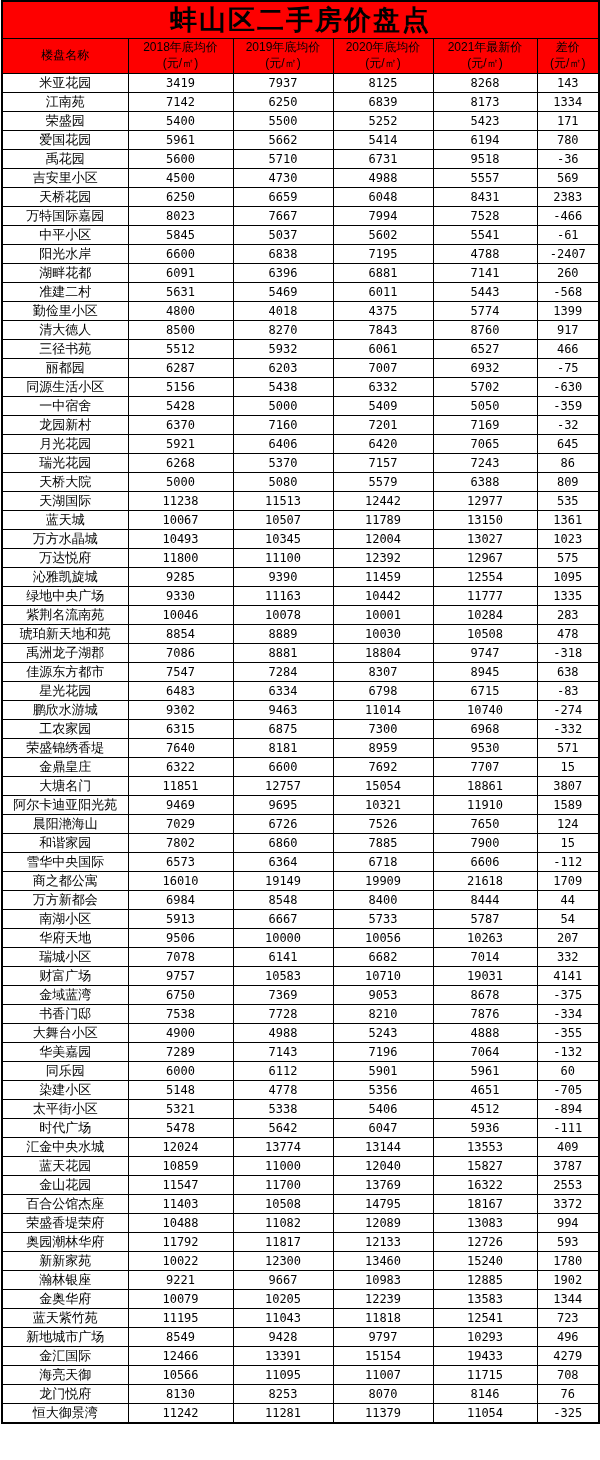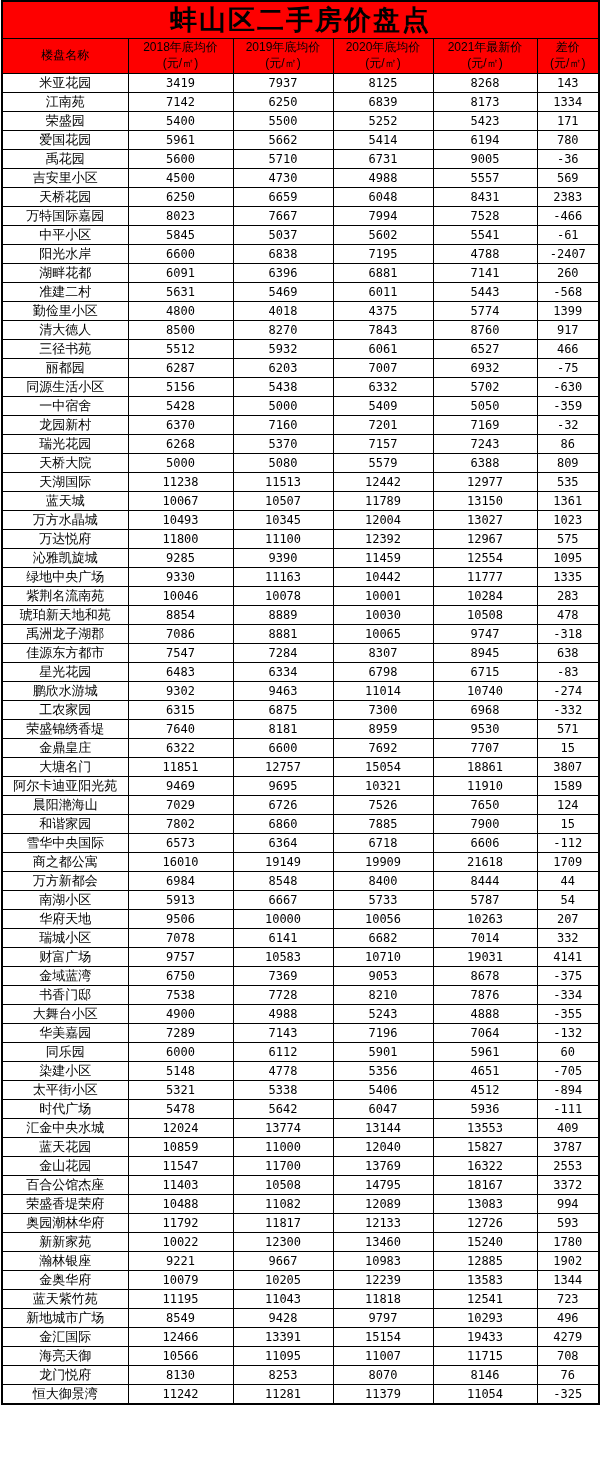--- a/index.html
+++ b/index.html
@@ -125,21 +125,21 @@
     <td class="num">5662</td>
     <td class="num">5414</td>
     <td class="num">6194</td>
     <td class="num">780</td>
   </tr>
         <tr>
     <td>禹花园</td>
     <td class="num">5600</td>
     <td class="num">5710</td>
     <td class="num">6731</td>
-    <td class="num">9005</td>
+    <td class="num">9518</td>
     <td class="num">-36</td>
   </tr>
         <tr>
     <td>吉安里小区</td>
     <td class="num">4500</td>
     <td class="num">4730</td>
     <td class="num">4988</td>
     <td class="num">5557</td>
     <td class="num">569</td>
   </tr>
@@ -241,20 +241,28 @@
   </tr>
         <tr>
     <td>龙园新村</td>
     <td class="num">6370</td>
     <td class="num">7160</td>
     <td class="num">7201</td>
     <td class="num">7169</td>
     <td class="num">-32</td>
   </tr>
         <tr>
+    <td>月光花园</td>
+    <td class="num">5921</td>
+    <td class="num">6406</td>
+    <td class="num">6420</td>
+    <td class="num">7065</td>
+    <td class="num">645</td>
+  </tr>
+        <tr>
     <td>瑞光花园</td>
     <td class="num">6268</td>
     <td class="num">5370</td>
     <td class="num">7157</td>
     <td class="num">7243</td>
     <td class="num">86</td>
   </tr>
         <tr>
     <td>天桥大院</td>
     <td class="num">5000</td>
@@ -324,21 +332,21 @@
     <td class="num">8854</td>
     <td class="num">8889</td>
     <td class="num">10030</td>
     <td class="num">10508</td>
     <td class="num">478</td>
   </tr>
         <tr>
     <td>禹洲龙子湖郡</td>
     <td class="num">7086</td>
     <td class="num">8881</td>
-    <td class="num">10065</td>
+    <td class="num">18804</td>
     <td class="num">9747</td>
     <td class="num">-318</td>
   </tr>
         <tr>
     <td>佳源东方都市</td>
     <td class="num">7547</td>
     <td class="num">7284</td>
     <td class="num">8307</td>
     <td class="num">8945</td>
     <td class="num">638</td>

